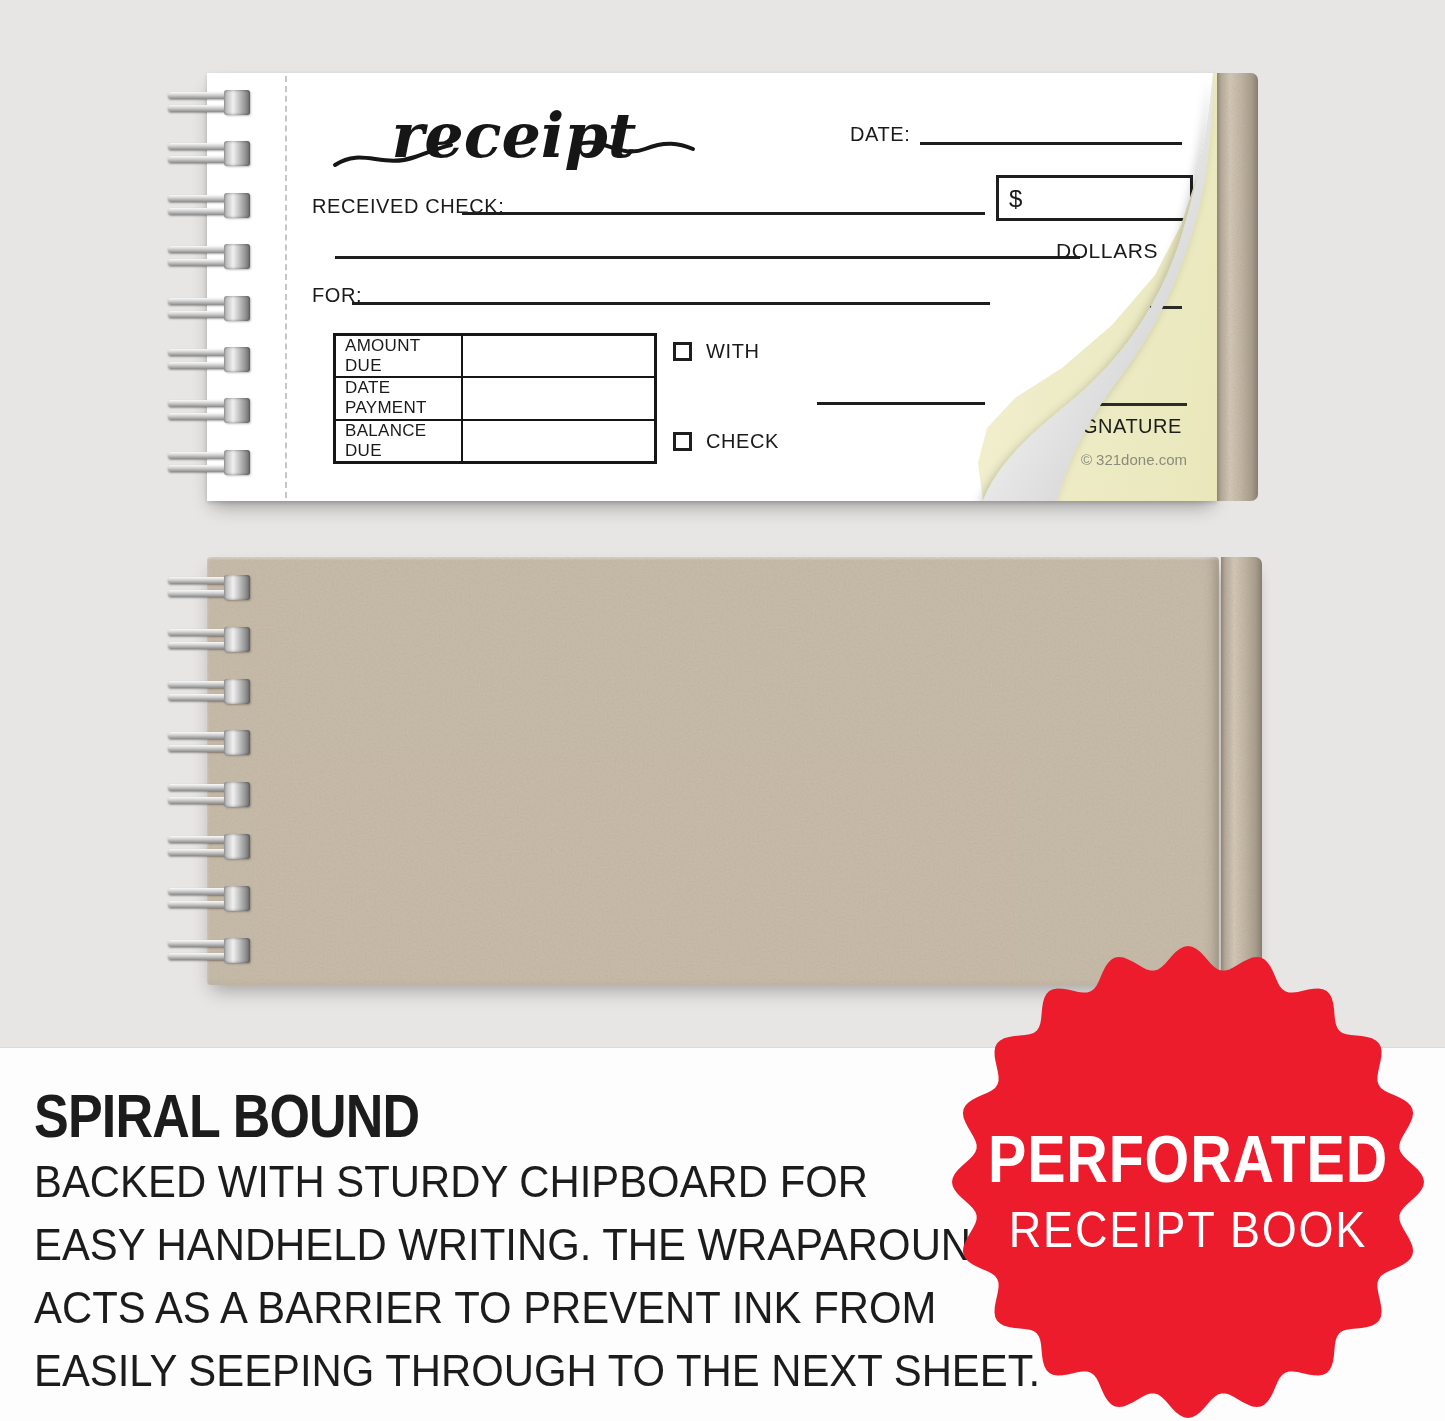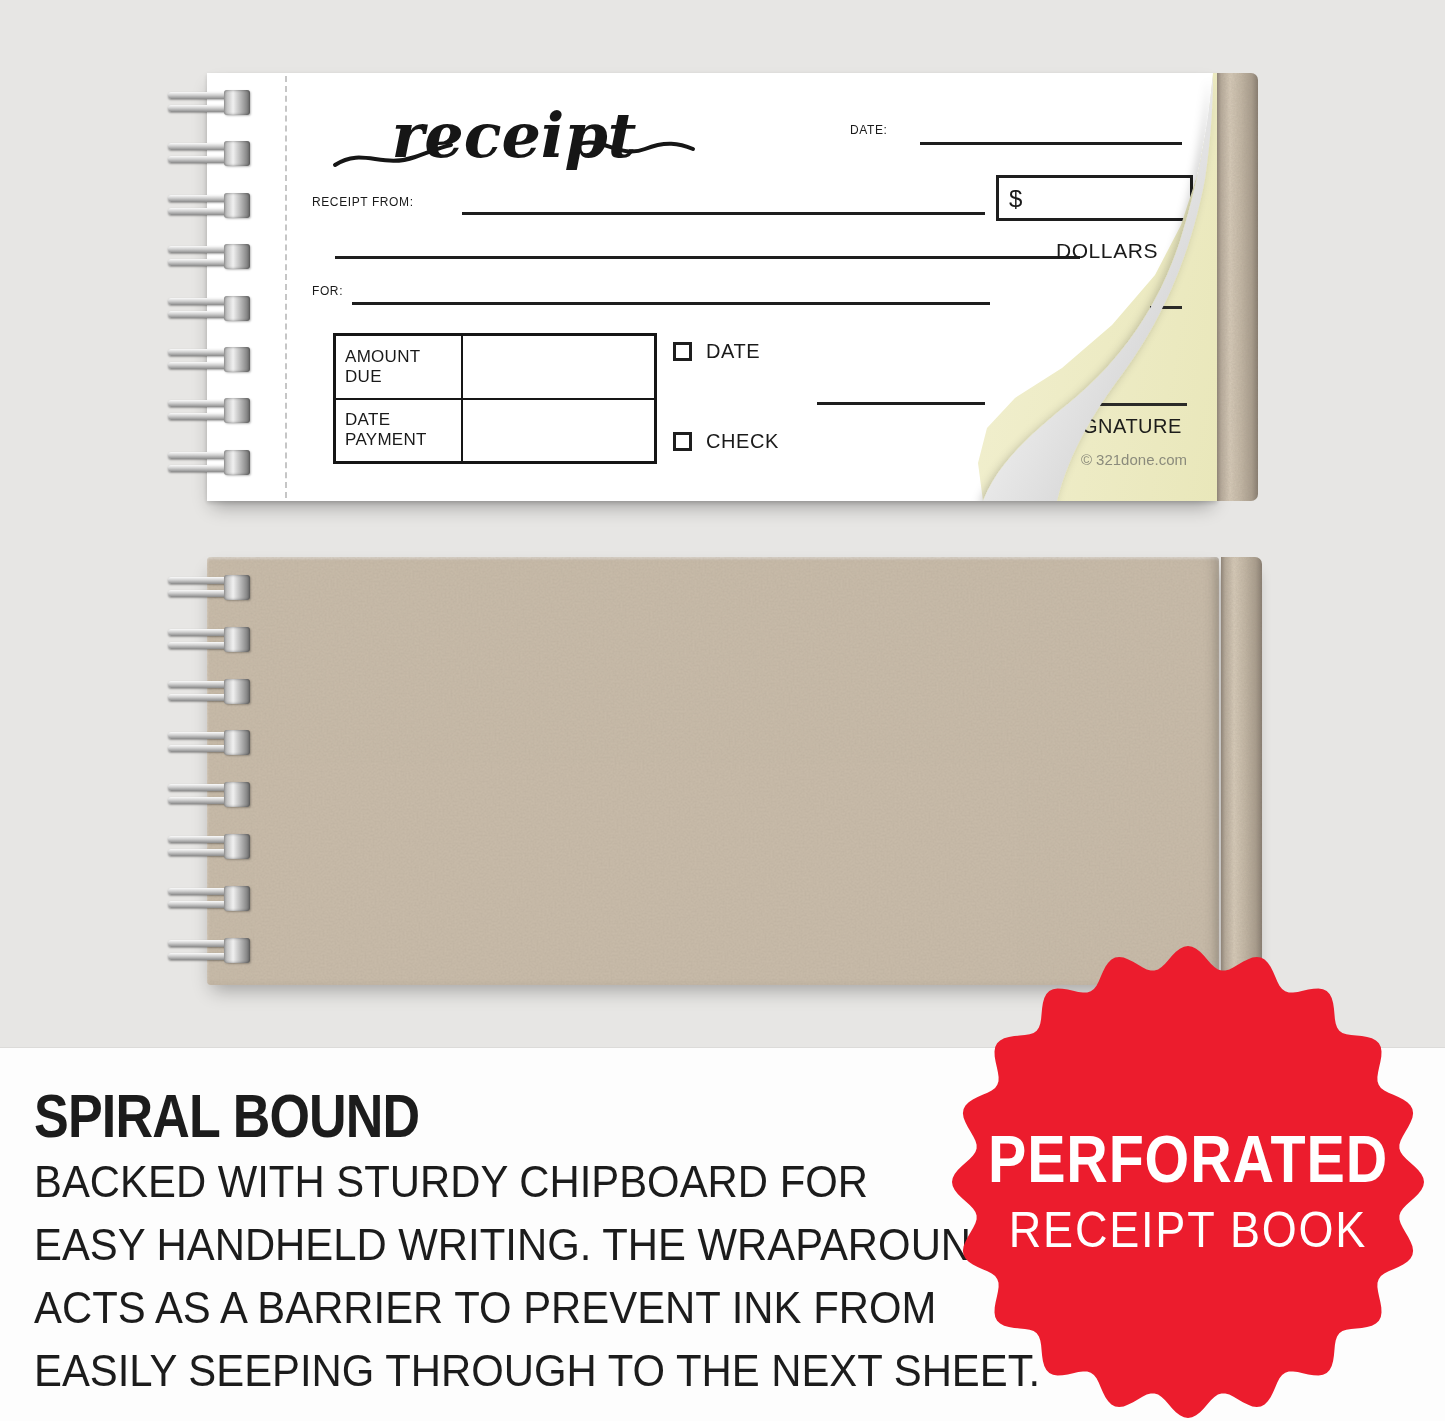--- a/index.html
+++ b/index.html
@@ -27,21 +27,21 @@
   .carbon-copy{position:absolute;left:150px;top:378px;width:130px;text-align:right;
                font-size:15px;color:#8b8b7c;}
 
   .white-page{position:absolute;left:0;top:0;width:1010px;height:428px;background:#fff;z-index:2;
       clip-path:polygon(0px 0px,1006px 0px,1001px 48px,991px 100px,974px 152px,948px 202px,
                 905px 252px,855px 295px,808px 325px,780px 355px,771px 390px,776px 428px,0px 428px);}
   .perforation{position:absolute;left:78px;top:3px;height:422px;width:0;
                border-left:2px dashed #c6c6c6;}
   .script-title{position:absolute;left:122px;top:14px;}
 
-  .lab{position:absolute;color:#1a1a1a;font-size:12px;letter-spacing:.6px;white-space:nowrap;text-align:right;}
+  .lab{position:absolute;color:#1a1a1a;font-size:20px;letter-spacing:.6px;white-space:nowrap;text-align:right;}
   .rule{position:absolute;height:3px;background:#1e1e1e;}
   .date-lab{left:643px;top:50px;}
   .date-rule{left:713px;top:69px;width:262px;}
   .rf-lab{left:105px;top:122px;}
   .rf-rule{left:255px;top:139px;width:523px;}
   .amount-box{position:absolute;left:789px;top:102px;width:191px;height:40px;
               border:3px solid #1e1e1e;}
   .amount-box span{position:absolute;left:10px;top:7px;font-size:24px;color:#1a1a1a;}
   .amt-rule{left:128px;top:183px;width:745px;}
   .dollars-lab{left:835px;top:166px;width:130px;text-align:center;font-size:21px;z-index:6;}
@@ -123,47 +123,51 @@
 
         <svg class="script-title" width="370" height="108" viewBox="0 0 370 108">
           <path d="M6,78 C34,60 52,82 86,70 C100,65 112,60 122,58" fill="none" stroke="#161616" stroke-width="4" stroke-linecap="round"></path>
           <path d="M248,58 C272,48 290,72 316,62 C336,54 350,56 364,62" fill="none" stroke="#161616" stroke-width="4" stroke-linecap="round"></path>
           <text x="185" y="70" text-anchor="middle" font-family="DejaVu Serif, serif" font-style="italic" font-weight="bold" font-size="62" fill="#161616">receipt</text>
         </svg>
 
         <div class="lab date-lab">DATE:</div>
         <div class="rule date-rule"></div>
 
-        <div class="lab rf-lab">RECEIPT FROM:</div>
+        <div class="lab rf-lab">RECEIVED CHECK:</div>
         <div class="rule rf-rule"></div>
 
         <div class="amount-box">
           <span>$</span>
         </div>
 
         <div class="rule amt-rule"></div>
 
         <div class="lab for-lab">FOR:</div>
         <div class="rule for-rule"></div>
 
         <div class="due-table">
           <div class="due-row">
             <div class="due-label">AMOUNT DUE</div>
             <div class="due-value"></div>
           </div>
           <div class="due-row">
             <div class="due-label">DATE PAYMENT</div>
             <div class="due-value"></div>
           </div>
+          <div class="due-row">
+            <div class="due-label">BALANCE DUE</div>
+            <div class="due-value"></div>
+          </div>
         </div>
 
         <div class="pay-methods">
           <div class="pay-row">
             <span class="cb"></span>
-            <span class="pay-lab">DATE</span>
+            <span class="pay-lab">WITH</span>
           </div>
           <div class="pay-row" style="top:45px">
             <span class="cb"></span>
             <span class="pay-lab">CHECK</span>
           </div>
           <div class="pay-row" style="top:90px">
             <span class="cb"></span>
             <span class="pay-lab">CC</span>
           </div>
         </div>

